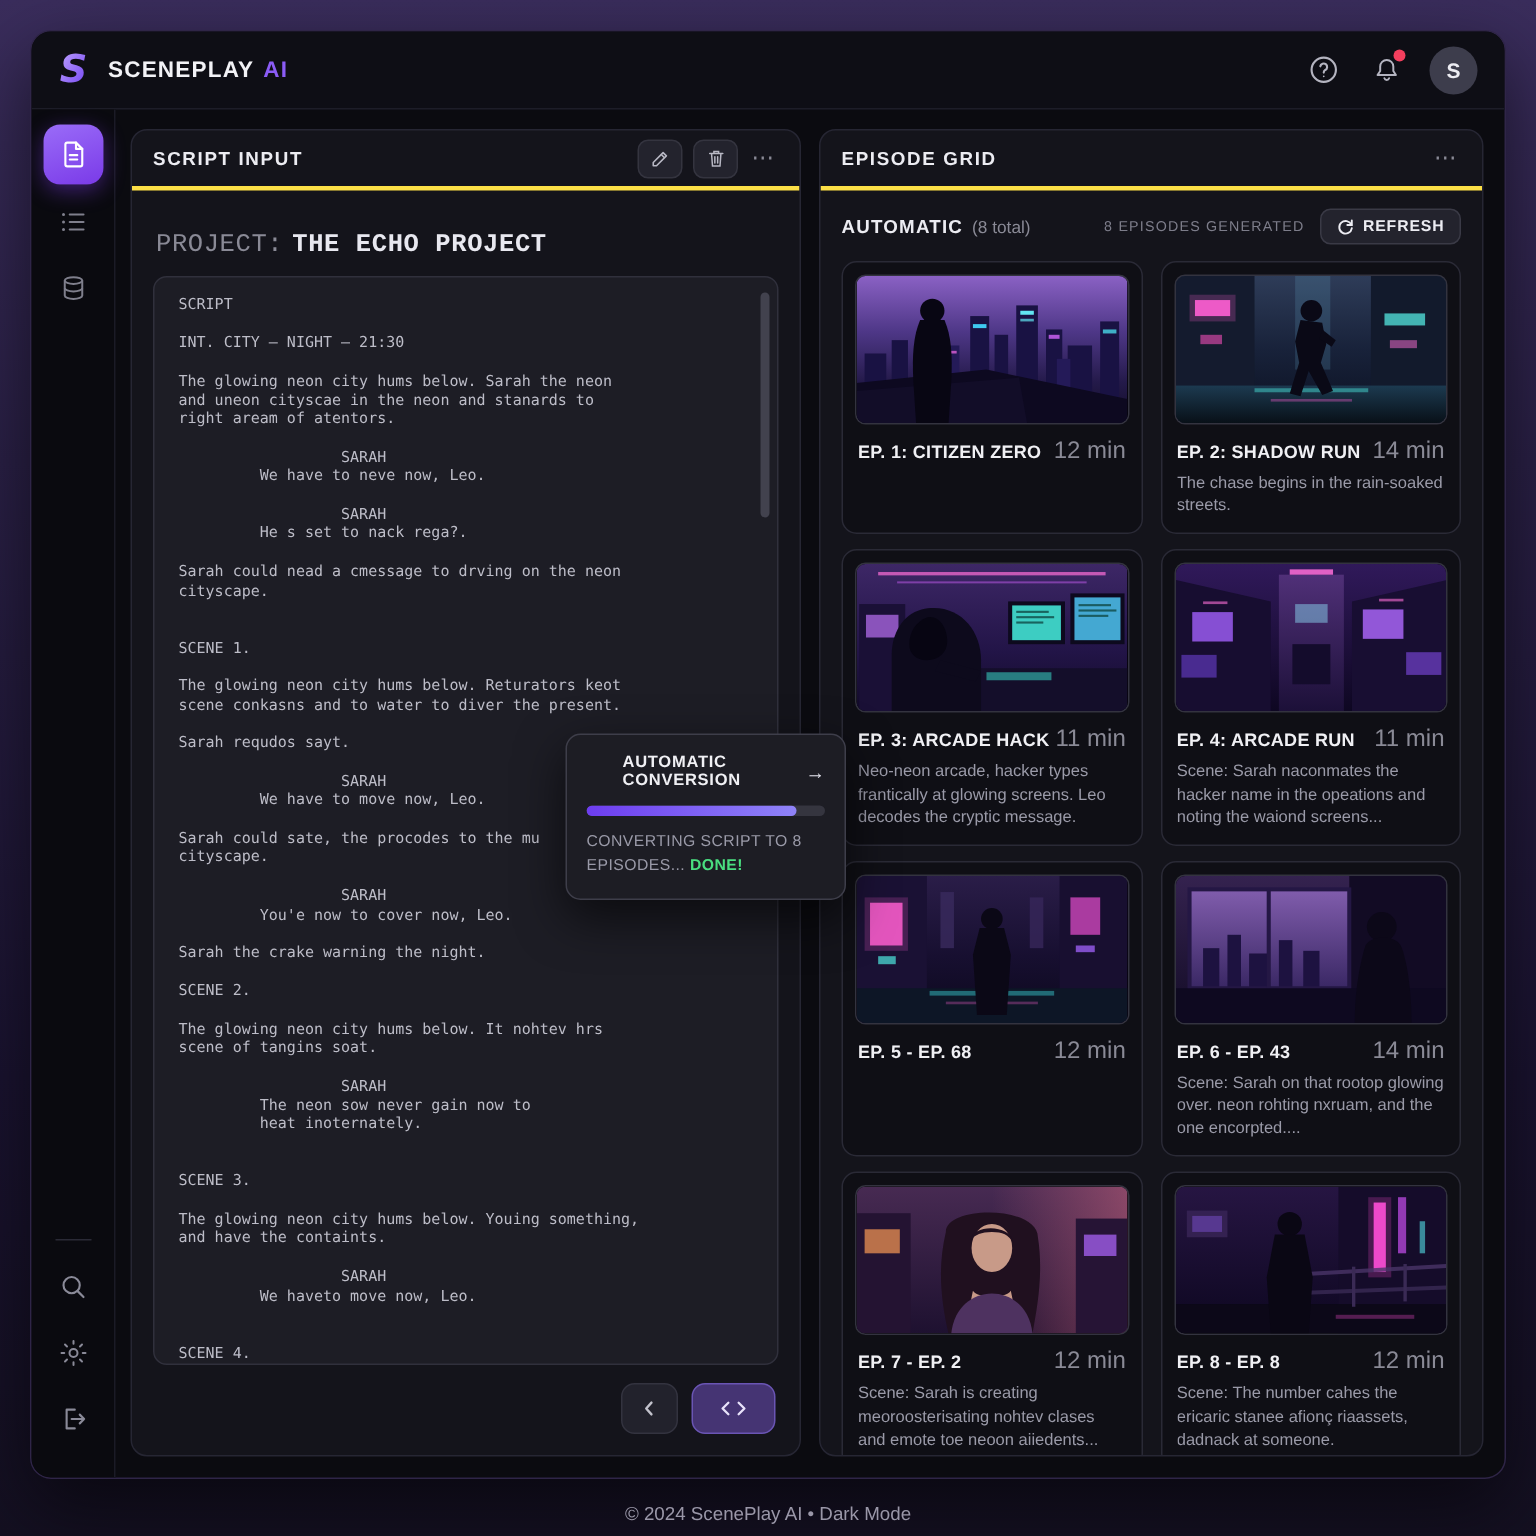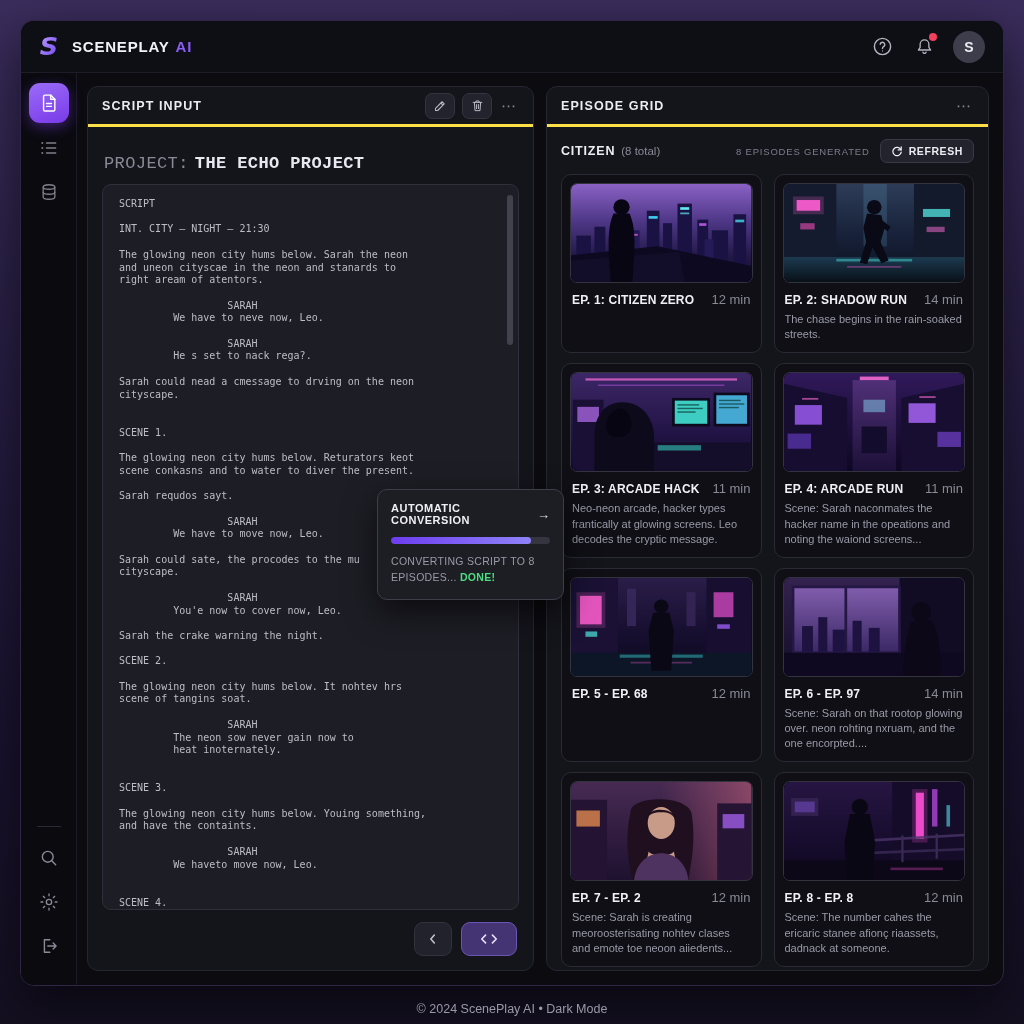--- a/index.html
+++ b/index.html
@@ -67,27 +67,27 @@
   .refresh-btn{display:flex;align-items:flex-start;gap:6px;background:#23232d;border:1px solid #3a3a46;
     border-radius:7px;padding:5px 10px;cursor:pointer;color:#ececf2;font-size:10.5px;font-weight:700;
     letter-spacing:.6px;font-family:"Liberation Sans",sans-serif;}
   .grid{flex:1;overflow:hidden;padding:1px 14px 0;display:grid;grid-template-columns:1fr 1fr;gap:10px 12px;
     align-content:start;}
   .card{background:#0f0f15;border:1px solid #2a2a36;border-radius:10px;padding:8px 8px 10px;cursor:pointer;}
   .thumb{height:100px;border-radius:7px;overflow:hidden;border:1px solid #33333f;background:#000;}
   .thumb svg{width:100%;height:100%;display:block;}
   .card-title-row{display:flex;align-items:baseline;justify-content:space-between;margin:9px 2px 0;}
   .card-title{font-size:12px;font-weight:700;color:#f0f0f4;letter-spacing:.2px;white-space:nowrap;}
-  .card-duration{font-size:13px;color:#8a8a96;white-space:nowrap;}
+  .card-duration{font-size:16px;color:#8a8a96;white-space:nowrap;}
   .card-desc{margin:5px 2px 0;font-size:11px;line-height:1.38;color:#9a9aa8;
     display:-webkit-box;-webkit-line-clamp:3;-webkit-box-orient:vertical;overflow:hidden;}
   
   .toast{position:absolute;left:377px;top:489px;width:187px;background:#1d1d24;border:1px solid #3e3e4a;
     border-radius:10px;padding:12px 13px 13px;box-shadow:0 12px 32px rgba(0,0,0,.6);z-index:20;}
-  .toast-title-row{display:flex;align-items:center;}
+  .toast-title-row{display:flex;align-items:center;margin-left:24px;}
   .toast-title{font-size:11px;font-weight:700;letter-spacing:.5px;color:#f0f0f4;}
   .toast-arrow{font-size:13px;color:#e0e0ea;margin-left:6px;}
   .progress-track{margin:11px 0 10px;height:7px;border-radius:4px;background:#35353f;overflow:hidden;}
   .progress-fill{height:100%;border-radius:4px;background:linear-gradient(90deg,#6d3df0,#8f83f8);}
   .toast-status{font-size:10.5px;letter-spacing:.3px;line-height:1.5;color:#9a9aa8;}
   .toast-done{color:#4ade80;font-weight:700;}
   
   .footer{position:absolute;left:0;right:0;top:994px;height:30px;display:flex;align-items:center;
     justify-content:center;font-size:12.5px;color:#9a97a8;}
   .ic{display:block;}
@@ -283,21 +283,21 @@
           </div>
         </section>
 
         <section class="panel episode-panel">
           <div class="panel-header">
             <span class="panel-title">EPISODE GRID</span>
             <button class="ellipsis">⋯</button>
           </div>
           <div class="subheader">
             <span class="sub-left">
-              <span class="episodes-label">CITIZEN</span>
+              <span class="episodes-label">AUTOMATIC</span>
               <span class="episodes-count">(8 total)</span>
             </span>
             <span class="sub-right">
               <span class="generated-label">8 EPISODES GENERATED</span>
               <button class="refresh-btn">
                 <svg class="ic" width="12" height="12" viewBox="0 0 16 16" fill="none" stroke="#ececf2" stroke-width="1.7" stroke-linecap="round">
                   <path d="M13.2,6.4 A5.6,5.6 0 1 0 13.6,9.6"></path>
                     <path d="M13.6,2.6 V6.6 H9.6"></path>
                 </svg>
                 <span>REFRESH</span>
@@ -532,21 +532,21 @@
                   <rect x="10" y="10" width="118" height="74" fill="none" stroke="#241744" stroke-width="3"></rect>
                   <rect x="67" y="10" width="3" height="74" fill="#241744"></rect>
                   <rect x="0" y="84" width="200" height="26" fill="#0e0920"></rect>
                   <g fill="#0c0818">
                       <circle cx="152" cy="38" r="11"></circle>
                       <path d="M132,110 c0,-30 6,-52 8,-58 c4,-8 22,-8 26,0 c3,6 8,28 8,58 z"></path>
                     </g>
                 </svg>
               </div>
               <div class="card-title-row">
-                  <span class="card-title">EP. 6 - EP. 97</span>
+                  <span class="card-title">EP. 6 - EP. 43</span>
                   <span class="card-duration">14 min</span>
                 </div>
               <p class="card-desc">Scene: Sarah on that rootop glowing over. neon rohting nxruam, and the one encorpted....</p>
             </article>
 
             <article class="card">
               <div class="thumb">
                 <svg viewBox="0 0 200 110" preserveAspectRatio="none">
                   <defs>
                       <linearGradient id="e7a" x1="0" y1="0" x2="0" y2="1">

